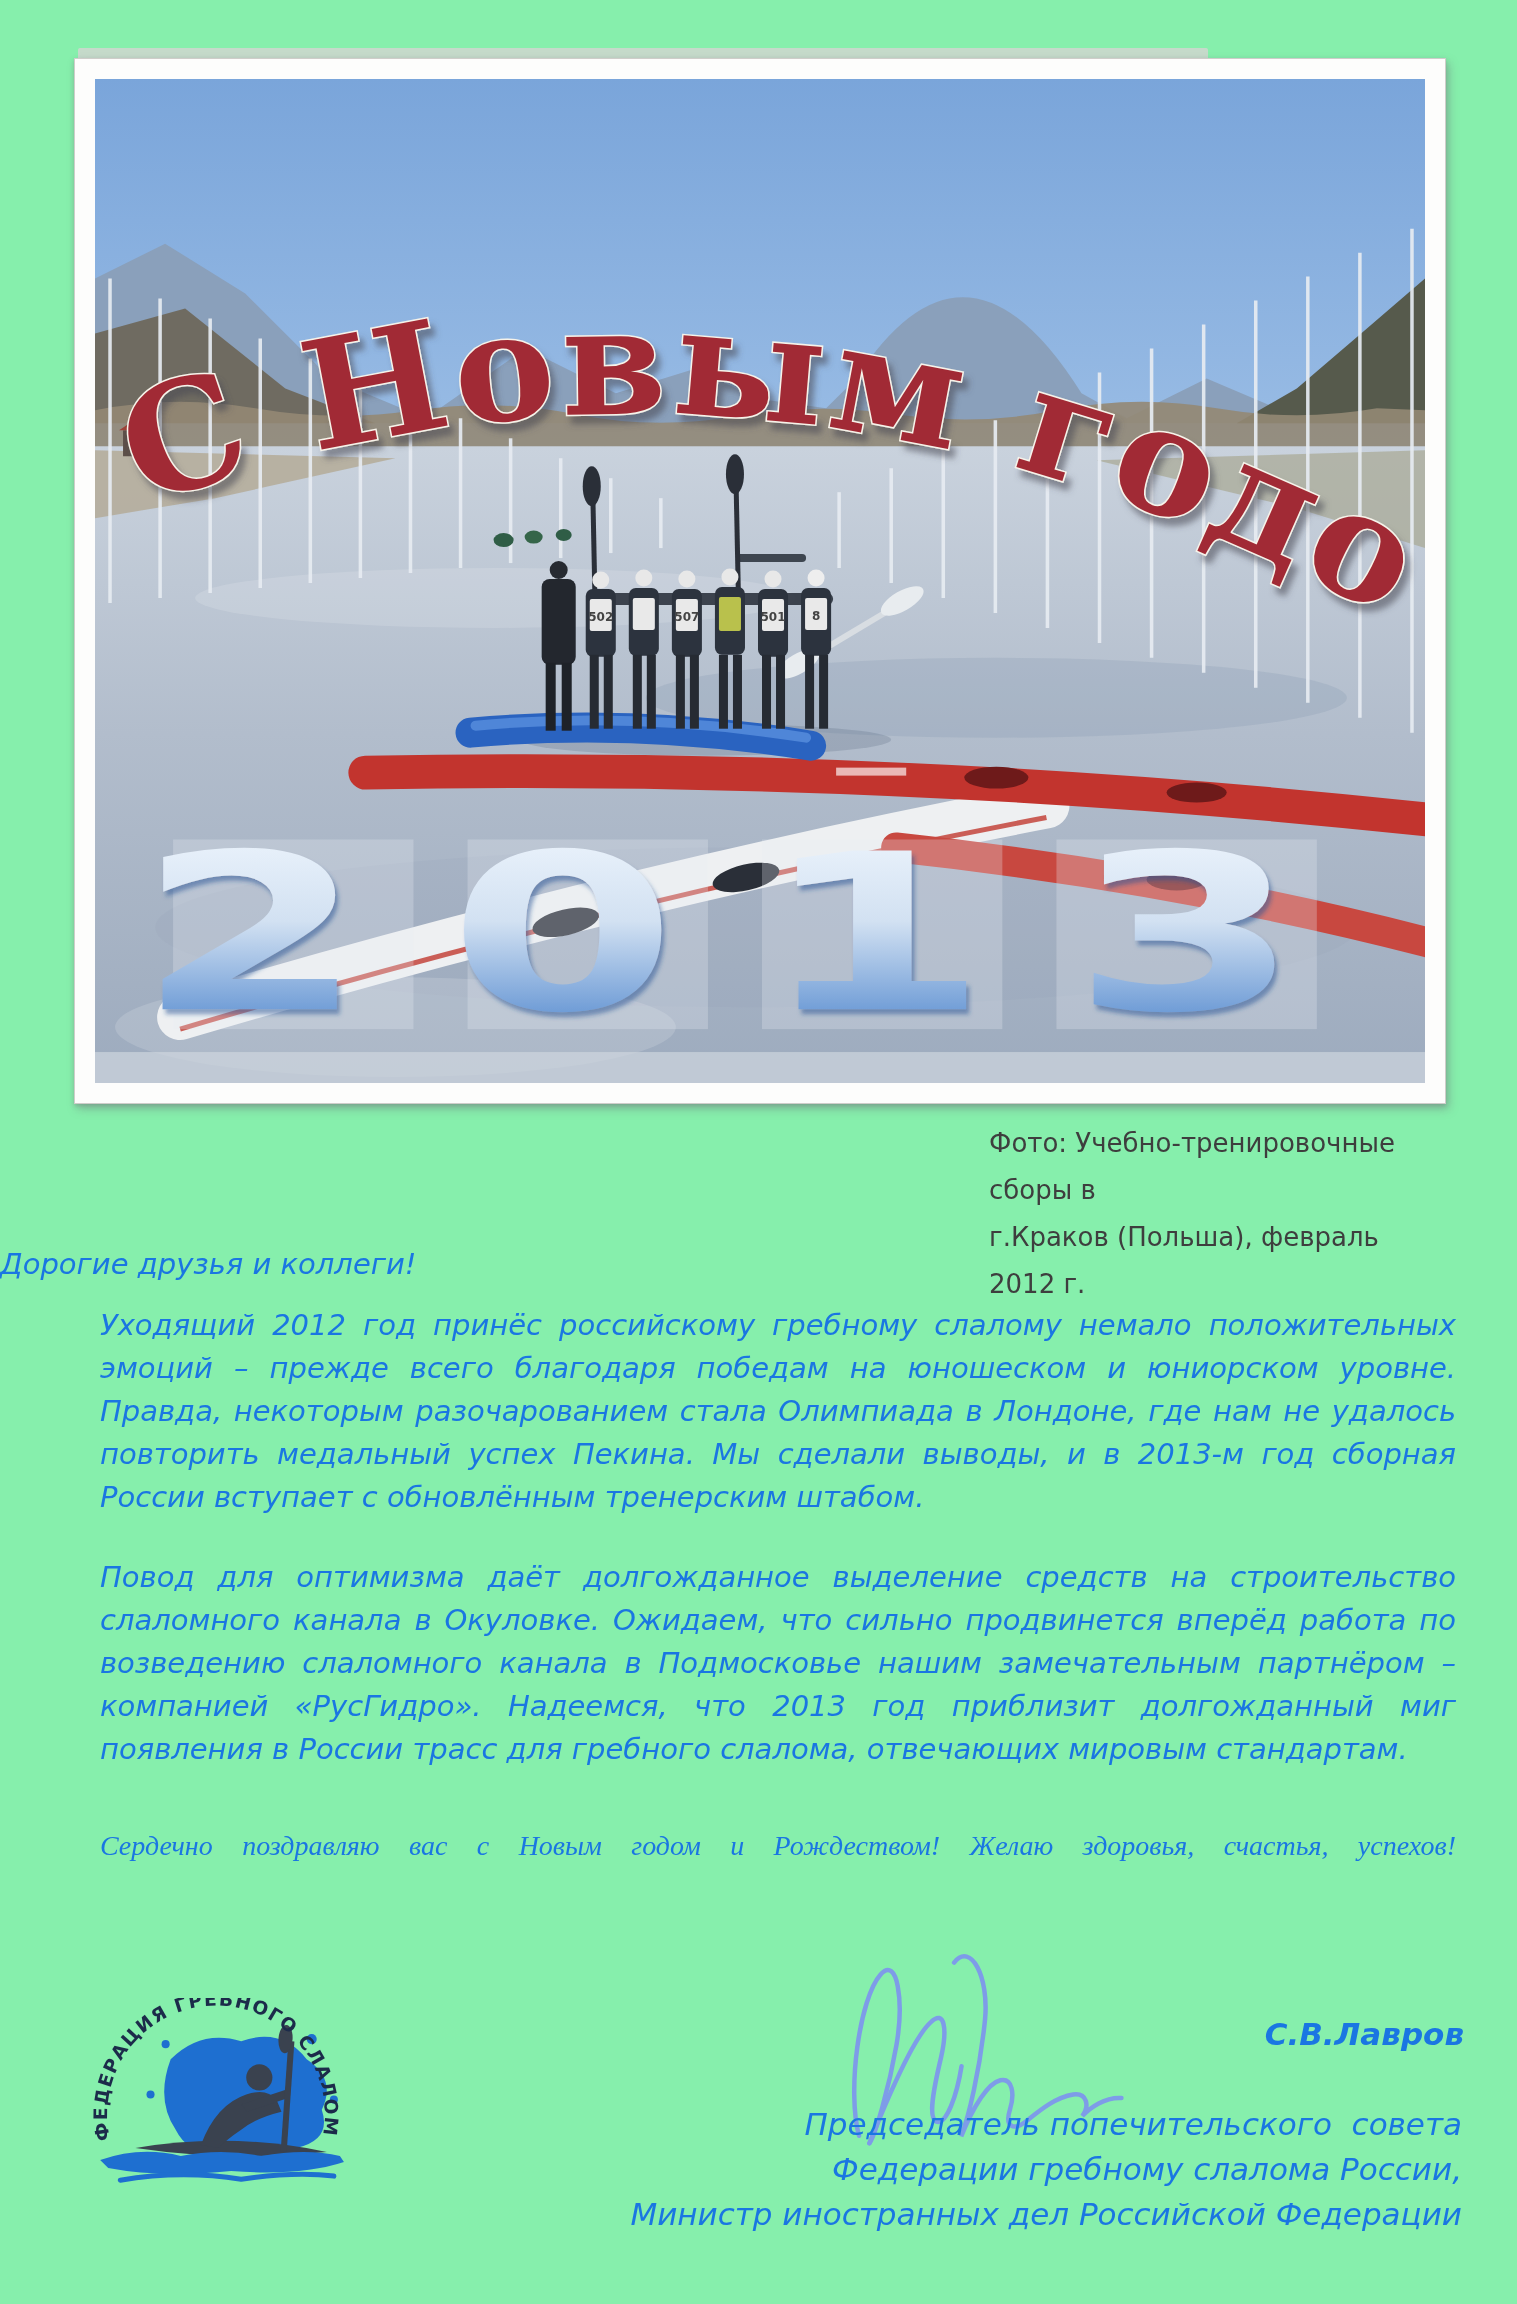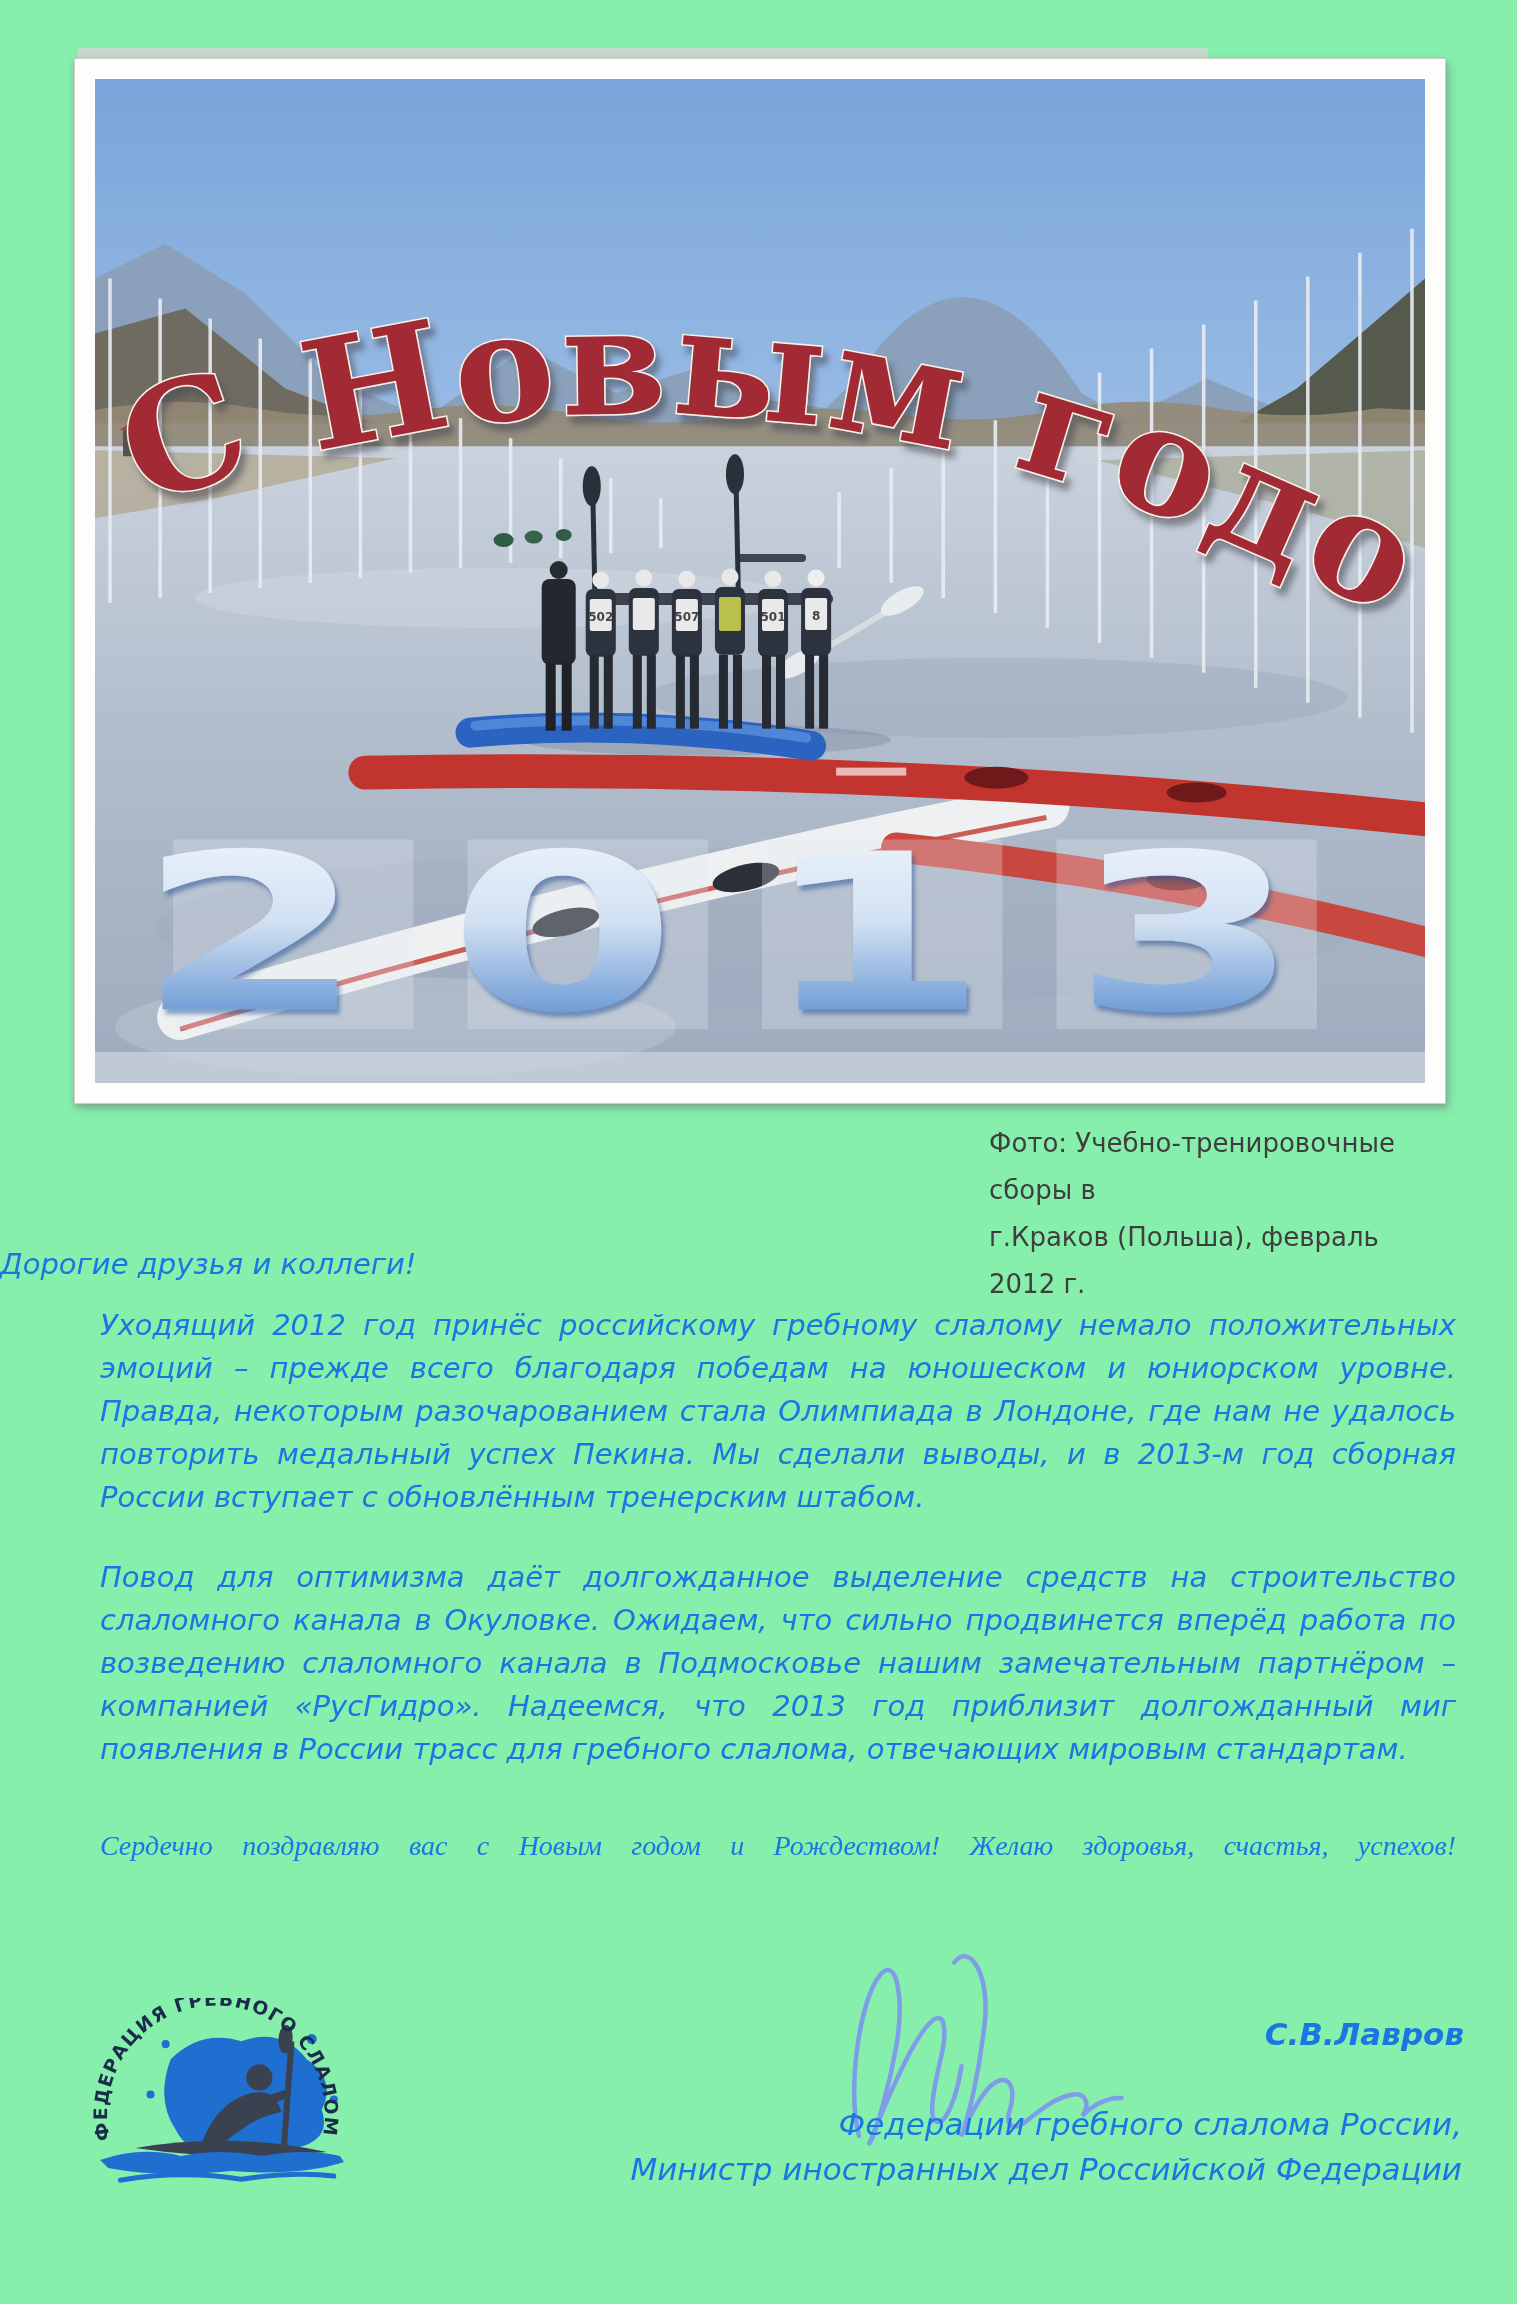--- a/index.html
+++ b/index.html
@@ -231,21 +231,22 @@
     <g fill="none" stroke="#7e9ce8" stroke-width="4.5" stroke-linecap="round">
       <path d="M14,196 C4,150 22,58 44,36 C62,18 66,64 56,108 C46,152 30,196 24,204"></path>
       <path d="M24,204 C48,152 74,100 92,86 C106,74 108,94 100,122 C90,156 84,182 92,186 C102,190 114,160 120,132"></path>
       <path d="M118,28 C136,8 152,44 146,86 C138,138 124,184 116,202 C130,172 146,150 158,148 C170,146 172,162 166,178 C160,194 168,200 182,190 C196,180 212,168 230,166 C244,165 246,178 238,188 C246,180 262,170 278,172"></path>
     </g>
   </svg>
 
   <div class="sig-name letter-text">С.В.Лавров</div>
 
   <div class="sig-titles letter-text">
-    <div class="sig-line">Федерации гребного слалома России,</div>
+    <div class="sig-line">Председатель попечительского  совета</div>
+    <div class="sig-line">Федерации гребному слалома России,</div>
     <div class="sig-line">Министр иностранных дел Российской Федерации</div>
   </div>
 
   <svg class="logo" viewBox="0 0 270 185">
     <defs>
       <path id="logoArc" d="M 30,140 A 108,108 0 1 1 240,140" fill="none"></path>
     </defs>
 
     <path d="M90,60 Q120,30 160,42 Q200,28 225,60 Q255,80 240,110 Q250,140 215,148 Q180,165 150,150 Q110,160 95,130 Q75,100 90,60 Z" fill="#1e6fd0"></path>
     <circle cx="85" cy="45" r="4" fill="#1e6fd0"></circle>

